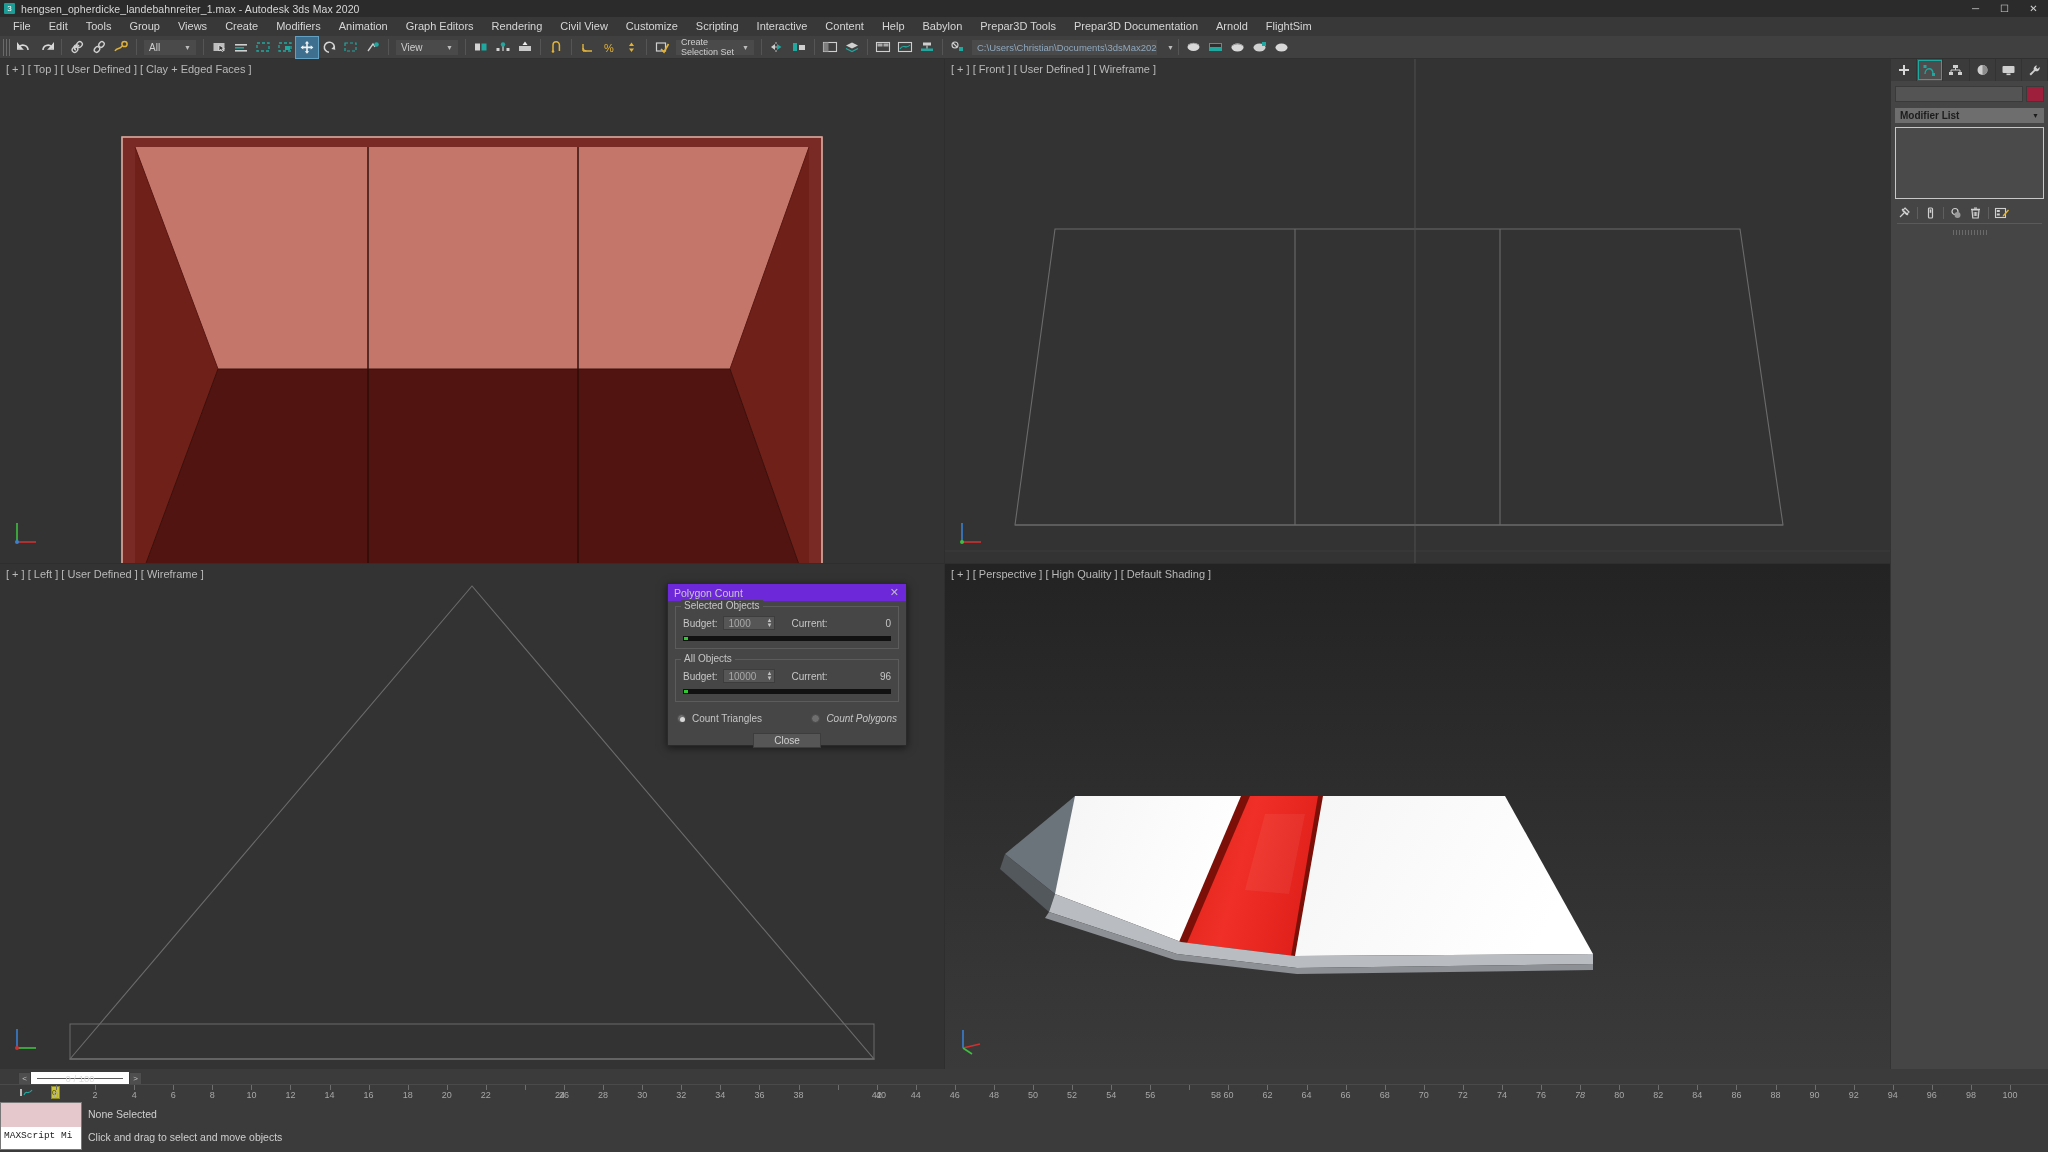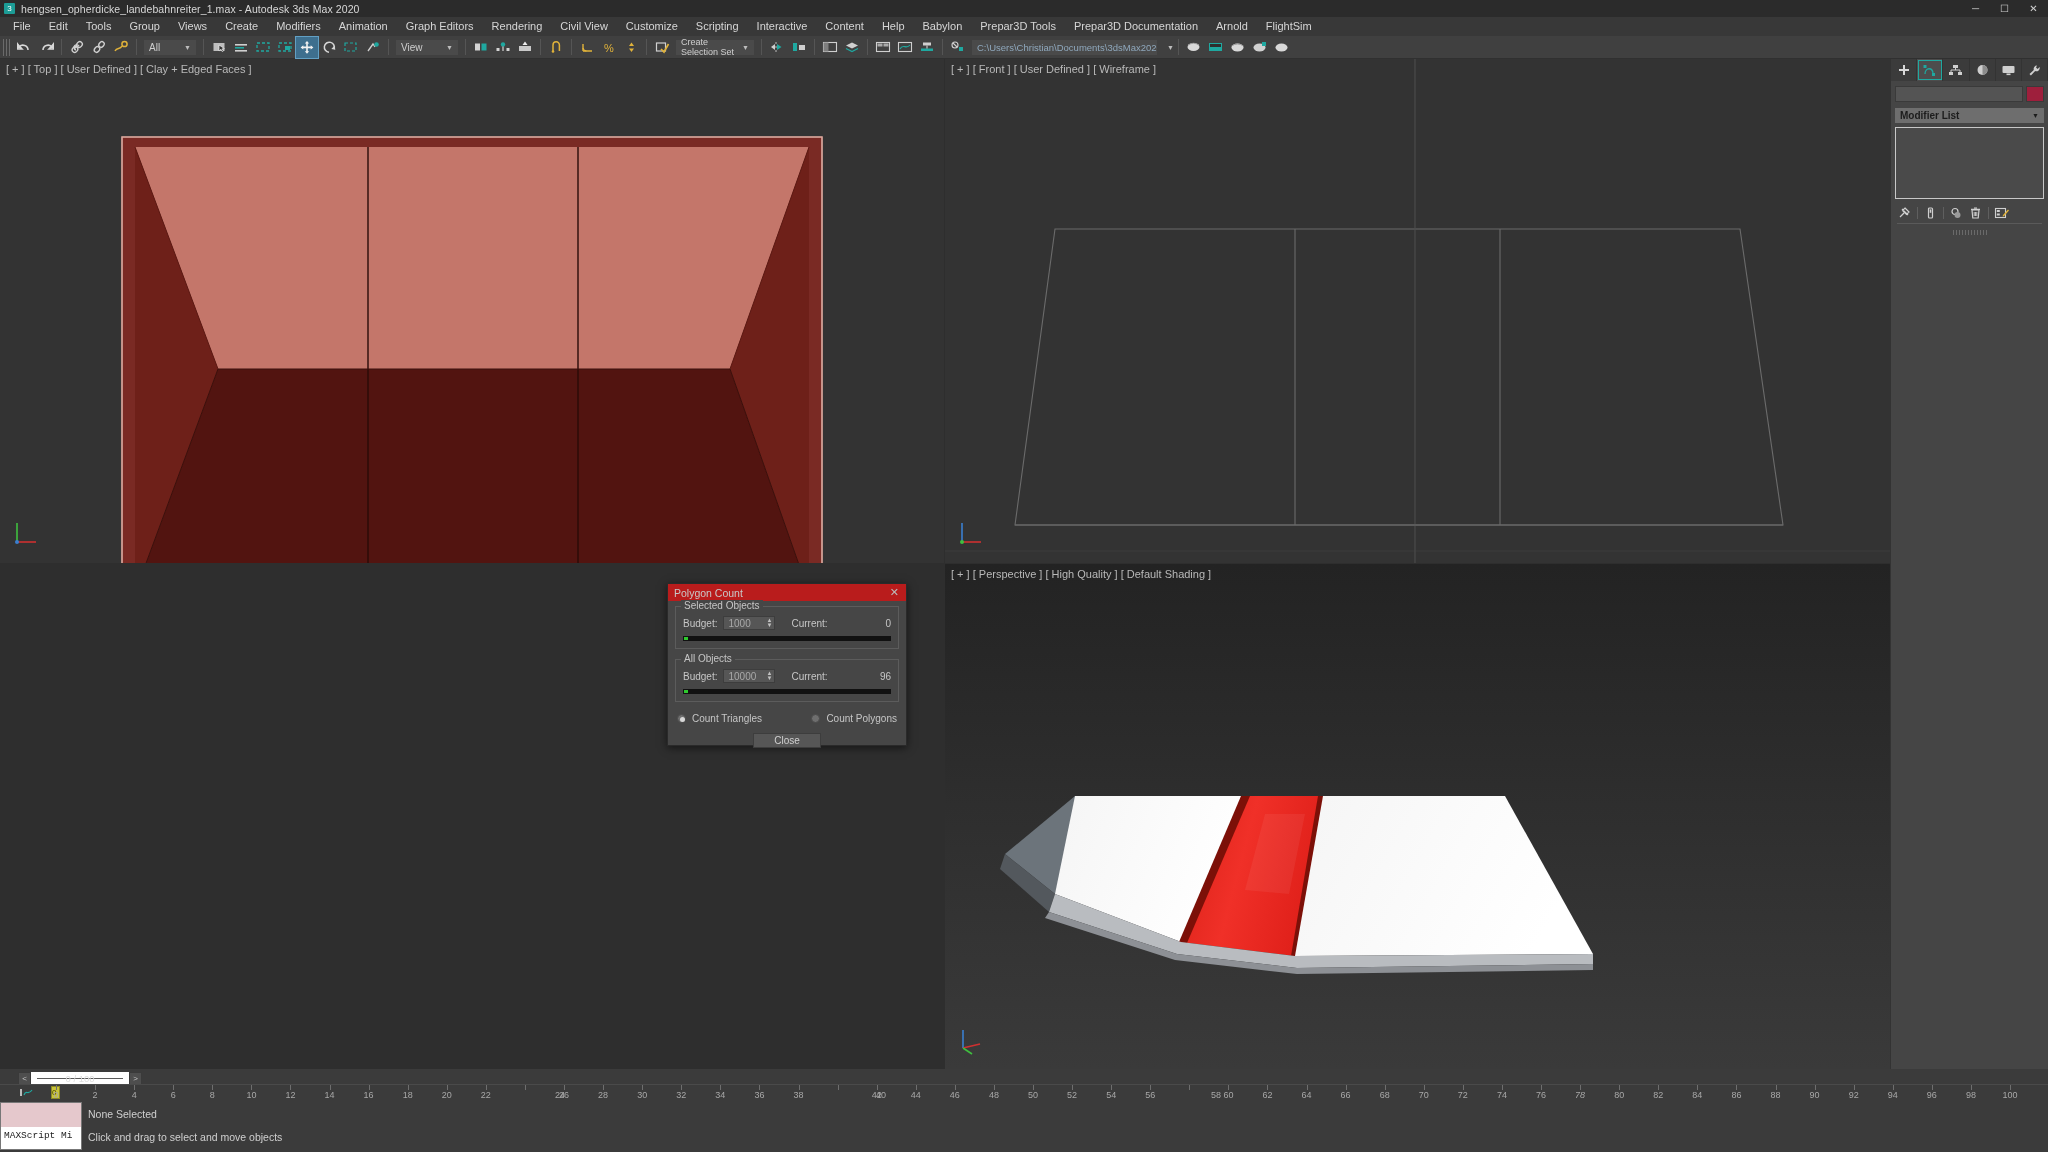--- a/index.html
+++ b/index.html
@@ -79,21 +79,21 @@
   .modtools { display:flex; align-items:center; gap:2px; padding:5px 5px 0; }
   .mt { width:17px; height:17px; display:flex; align-items:center; justify-content:center; }
   .mtsep { width:1px; height:12px; background:#5f5f5f; margin:0 2px; }
   .cpgrip { margin:6px auto 0; width:34px; height:5px;
     background:repeating-linear-gradient(90deg,#6a6a6a 0 1px,transparent 1px 3px); }
   .cpline { margin:2px 6px 0; height:1px; background:#5a5a5a; }
 
   
   .dlg { position:absolute; left:1612px; top:583px; width:240px; height:163px;
     background:#464646; border:1px solid #2a2a2a; box-shadow:0 2px 8px rgba(0,0,0,.55); z-index:40; }
-  .dlg-title { height:17px; background:#b91c1c; display:flex; align-items:center;
+  .dlg-title { height:17px; background:#6d28d9; display:flex; align-items:center;
     justify-content:space-between; padding:0 4px 0 6px; }
   .dlg-title span.t { font-size:10.5px; color:#c8c8c8; }
   .dlg-x { font-size:11px; color:#bcbcbc; padding:0 3px; }
   .grp { margin:5px 7px 0; border:1px solid #5c5c5c; padding:9px 7px 7px; position:relative; }
   .grp > .glabel { position:absolute; left:5px; top:-7px; background:#464646;
     padding:0 3px; font-size:10px; color:#c6c6c6; }
   .prow { display:flex; align-items:center; font-size:10px; color:#c6c6c6; gap:6px;justify-content:flex-end; }
   .plabel { }
   .spin { background:#565656; border:1px solid #3d3d3d; height:14px; width:52px;
     display:flex; align-items:center; justify-content:space-between; padding:0 2px 0 4px;
@@ -101,21 +101,21 @@
   .spin .arrows { font-size:6px; line-height:5px; color:#c2c2c2; }
   .cur { margin-left:10px; }
   .curval { margin-left:auto; font-size:10px; color:#c6c6c6; }
   .bar { margin-top:6px; height:5px; background:#111; position:relative; }
   .bar .fill { position:absolute; left:1px; top:1px; width:4px; height:3px; background:#2ec92e; }
   .radiorow { display:flex; align-items:center; margin:11px 9px 0; font-size:10px; color:#c6c6c6; }
   .radio { width:9px; height:9px; border-radius:50%; background:#6e6e6e;
     border:1px solid #4a4a4a; margin-right:6px; display:inline-block; position:relative; }
   .radio.sel::after { content:""; position:absolute; left:2px; top:2px; width:5px; height:5px;
     border-radius:50%; background:#d8d8d8; }
-  .radiorow .r2 { margin-left:auto; display:flex; align-items:center; }
+  .radiorow .r2 { margin-left:auto; display:flex; align-items:center;font-style:italic; }
   .closebtn { margin:9px auto 0; width:68px; height:15px; background:#565656;
     border:1px solid #3d3d3d; font-size:10px; color:#d0d0d0; display:flex;
     align-items:center; justify-content:center; }
 
   
   .timebar { position:absolute; left:0; top:1069px; width:2048px; height:26px; background:#3b3b3b; }
   .framebox { position:absolute; left:18px; top:3px; display:flex; align-items:center; }
   .fbtn { width:13px; height:13px; background:#4e4e4e; border:1px solid #3a3a3a;
     font-size:8px; color:#c5c5c5; display:flex; align-items:center; justify-content:center; }
   .ffield { width:98px; height:13px; background:#5a5a5a; border:6px solid #ffffff;
@@ -480,20 +480,36 @@
       </svg>
       <div class="axis">
         <svg width="34" height="34" viewBox="0 0 34 34">
           <line x1="7" y1="27" x2="7" y2="8" stroke="#3a7fd0" stroke-width="1.6"></line>
           <line x1="7" y1="27" x2="26" y2="27" stroke="#cf3030" stroke-width="1.6"></line>
           <circle cx="7" cy="27" r="2" fill="#3fbf3f"></circle>
         </svg>
       </div>
     </div>
 
+    <div class="vp vp-bl">
+      <div class="vplabel">[ + ] [ Left ] [ User Defined ] [ Wireframe ]</div>
+      <svg width="944" height="505" viewBox="0 0 944 505" style="position:absolute;left:0;top:0">
+        <rect x="0" y="0" width="944" height="505" fill="#333333"></rect>
+        <path d="M70 495 L472 22 L874 495 Z" fill="none" stroke="#6b6b6b" stroke-width="1.1"></path>
+        <line x1="70" y1="495" x2="874" y2="495" stroke="#6b6b6b" stroke-width="1.1"></line>
+        <rect x="70" y="460" width="804" height="35" fill="none" stroke="#6b6b6b" stroke-width="1"></rect>
+      </svg>
+      <div class="axis">
+        <svg width="34" height="34" viewBox="0 0 34 34">
+          <line x1="7" y1="27" x2="7" y2="8" stroke="#3a7fd0" stroke-width="1.6"></line>
+          <line x1="7" y1="27" x2="26" y2="27" stroke="#3fbf3f" stroke-width="1.6"></line>
+          <circle cx="7" cy="27" r="2" fill="#cf3030"></circle>
+        </svg>
+      </div>
+    </div>
 
     <div class="vp vp-br">
       <div class="vplabel">[ + ] [ Perspective ] [ High Quality ] [ Default Shading ]</div>
       <svg width="945" height="505" viewBox="0 0 945 505" style="position:absolute;left:0;top:0">
         <defs>
           <linearGradient id="bgp" x1="0" y1="0" x2="0" y2="1">
             <stop offset="0" stop-color="#232323"></stop>
               <stop offset="1" stop-color="#3a3a3a"></stop>
           </linearGradient>
           <linearGradient id="whitedeck" x1="0" y1="0" x2="1" y2="0.3">

